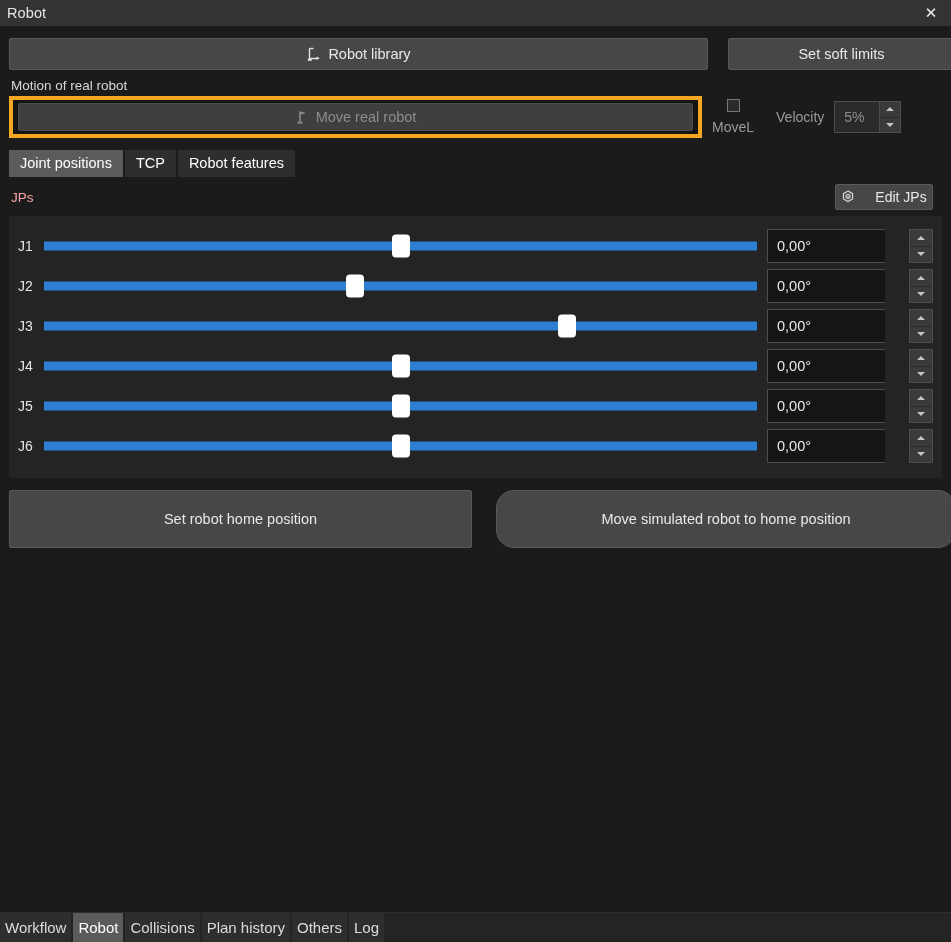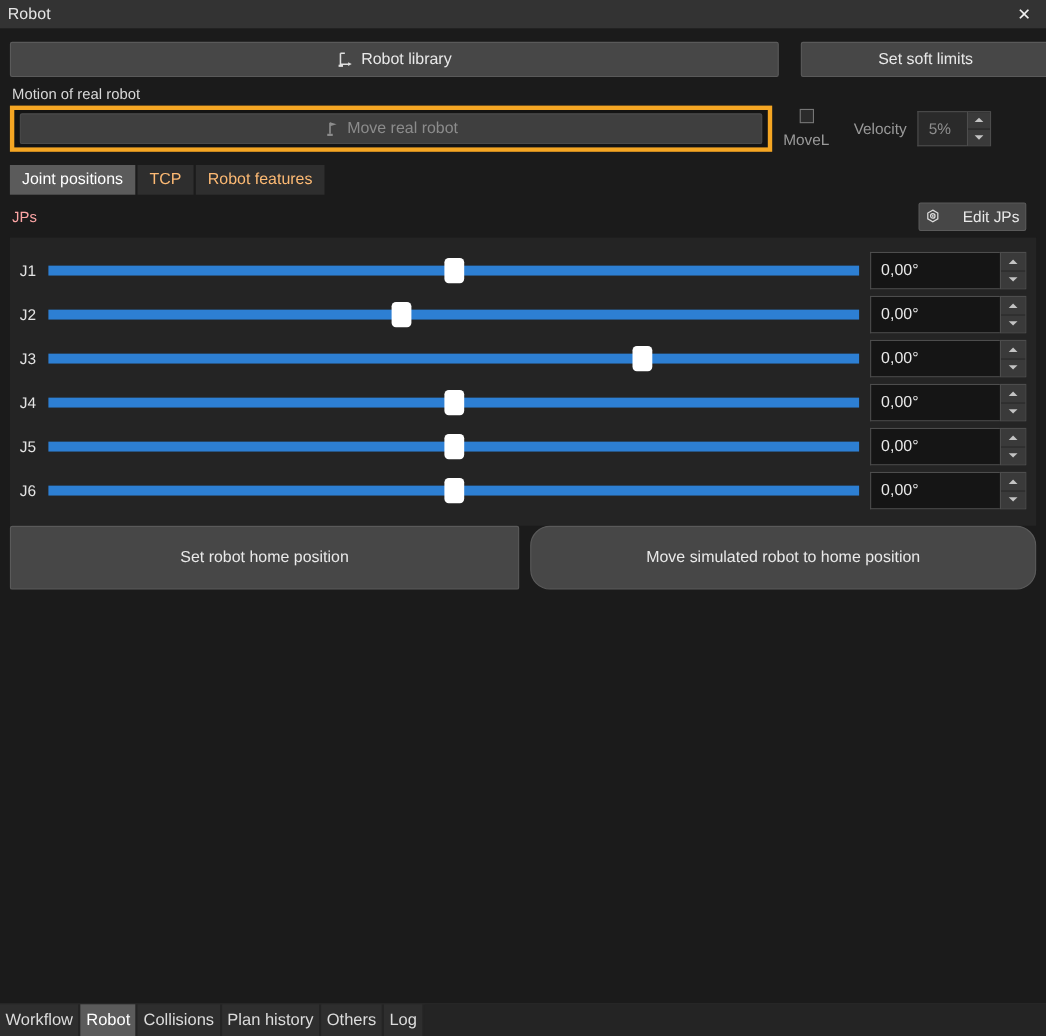--- a/index.html
+++ b/index.html
@@ -202,21 +202,21 @@
 
   
   .tabstrip {
     display: flex;
     margin-top: 11px;
     gap: 2px;
     flex: 0 0 auto;
   }
   .tab {
     background: #2e2e2e;
-    color: #fdba74;
+    color: #ffffff;
     font-size: 14.5px;
     padding: 5px 11px 6px;
     cursor: pointer;
     user-select: none;
     border: none;
   }
   .tab.active {
     background: #5b5b5b;
     color: #ffffff;
   }
@@ -286,34 +286,35 @@
     background: #ffffff;
     border-radius: 4px;
     top: 50%;
     transform: translate(-50%, -50%);
     cursor: grab;
   }
   .value-spin {
     margin-left: 10px;
     flex: 0 0 auto;
     height: 34px;
+    gap: 24px;
   }
   .value-spin .spin-field {
     width: 118px;
     color: #e9e9e9;
     font-size: 14.5px;
     background: #151515;
   }
   .value-spin .spin-btns { width: 24px; }
 
   
   .bottom-actions {
     display: flex;
-    gap: 10px;
-    margin-top: 0;
+    gap: 24px;
+    margin-top: 12px;
     flex: 0 0 auto;
   }
   .btn-home {
     height: 58px;
     font-size: 14.5px;
   }
   .btn-set-home { flex: 0 0 463px; }
   .btn-move-home { flex: 0 0 460px; border-radius: 18px; }
 
   .filler { flex: 1 1 auto; }

